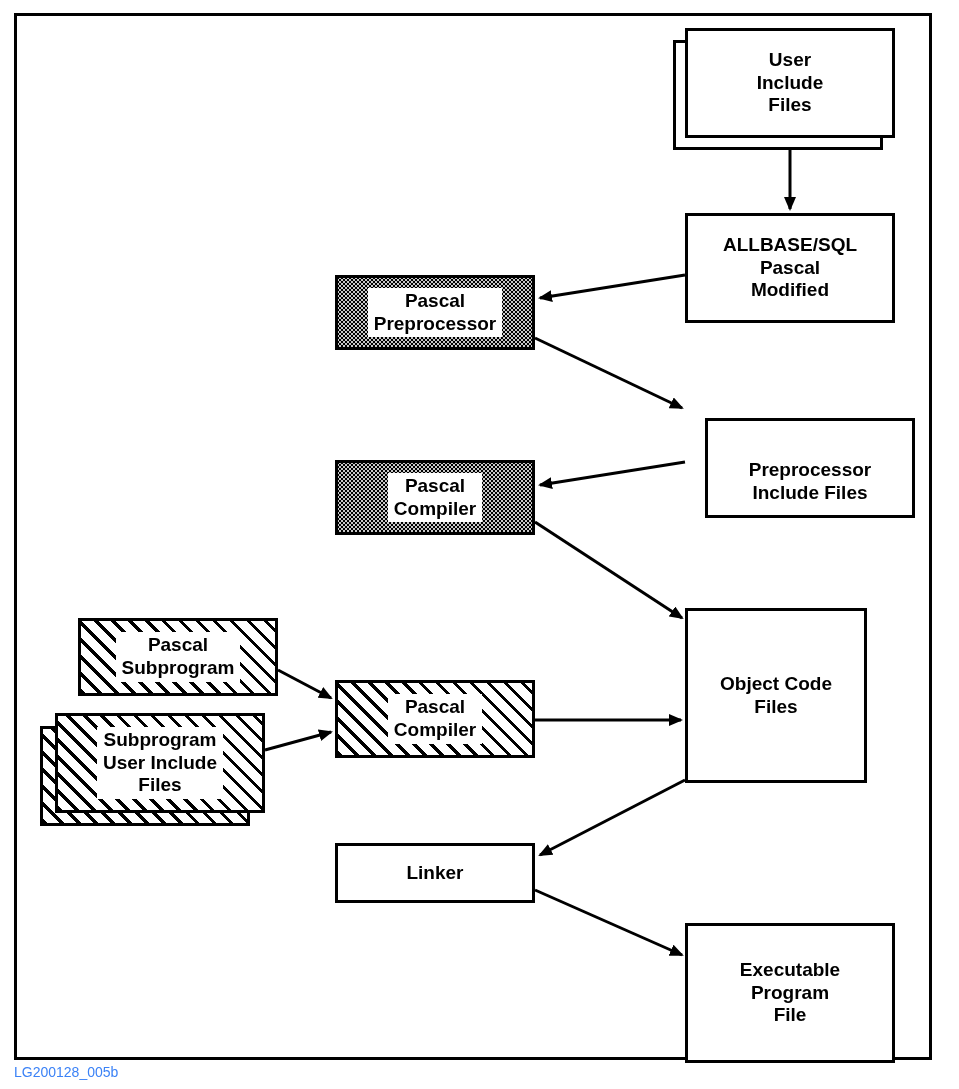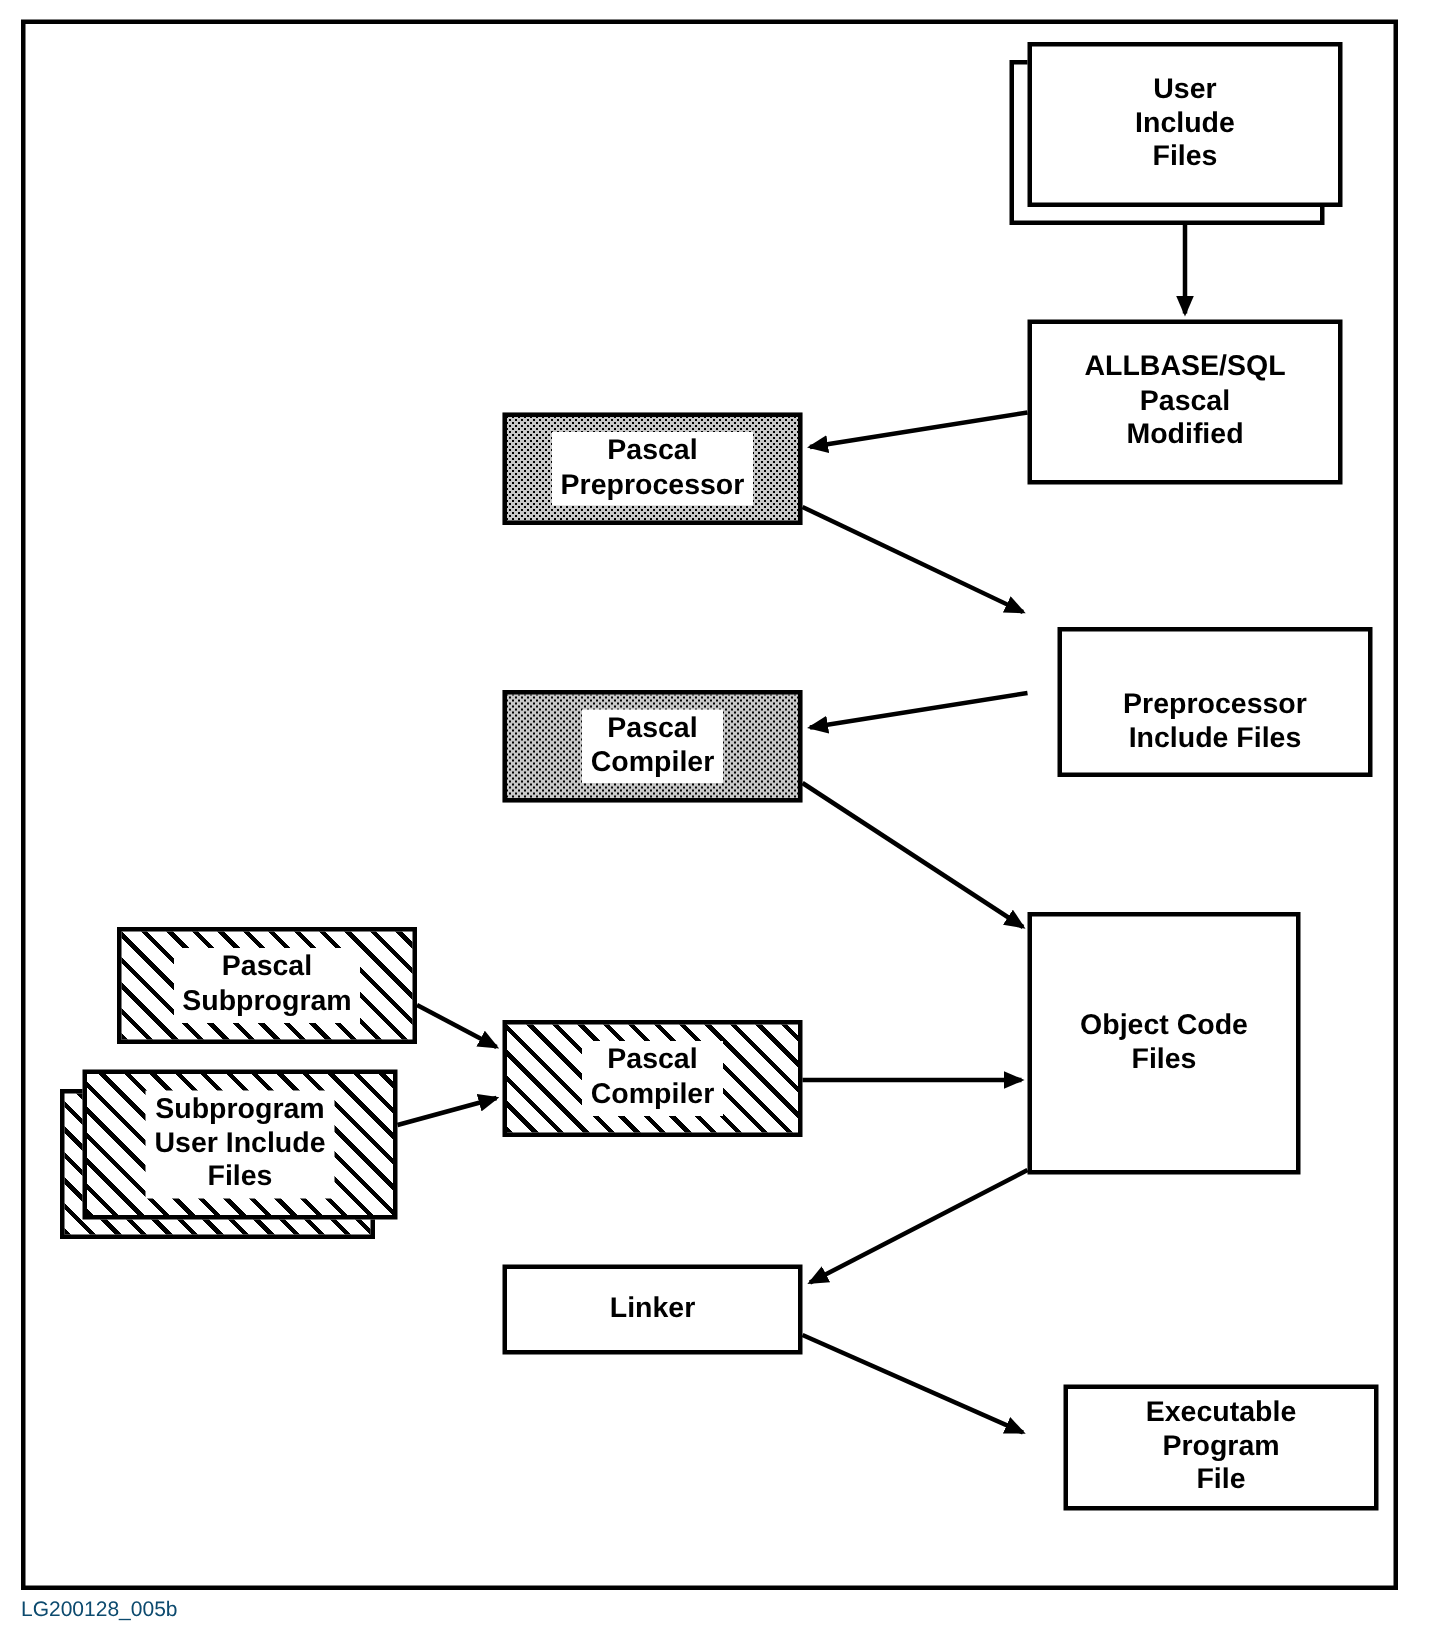--- a/index.html
+++ b/index.html
@@ -58,21 +58,21 @@
     background: #fff;
     padding: 2px 6px;
   }
   .footer-id {
     position: absolute;
     left: 14px;
     top: 1064px;
     font-family: Arial, Helvetica, sans-serif;
     font-size: 14px;
     font-weight: 400;
-    color: #0c4a6e;
+    color: #3b82f6;
   }
   svg.arrows {
     position: absolute;
     left: 0; top: 0;
     width: 959px;
     height: 1089px;
     pointer-events: none;
   }
 </style>
 </head>
@@ -119,21 +119,21 @@
   <div class="node hatched" style="left:335px; top:680px; width:200px; height:78px;">
     <span class="label-wrap" style="white-space:pre-line;">Pascal
 Compiler</span>
   </div>
 
   <div class="node" style="left:685px; top:608px; width:182px; height:175px; white-space:pre-line;">Object Code
 Files</div>
 
   <div class="node" style="left:335px; top:843px; width:200px; height:60px;">Linker</div>
 
-  <div class="node" style="left:685px; top:923px; width:210px; height:84px; white-space:pre-line;margin-left:24px;">Executable
+  <div class="node" style="left:685px; top:923px; width:210px; height:140px; white-space:pre-line;">Executable
 Program
 File</div>
 
   <svg class="arrows">
     <defs>
       <marker id="ah" markerWidth="14" markerHeight="12" refX="12" refY="6" orient="auto" markerUnits="userSpaceOnUse">
         <path d="M0,0 L14,6 L0,12 Z" fill="#000"></path>
       </marker>
     </defs>
 

